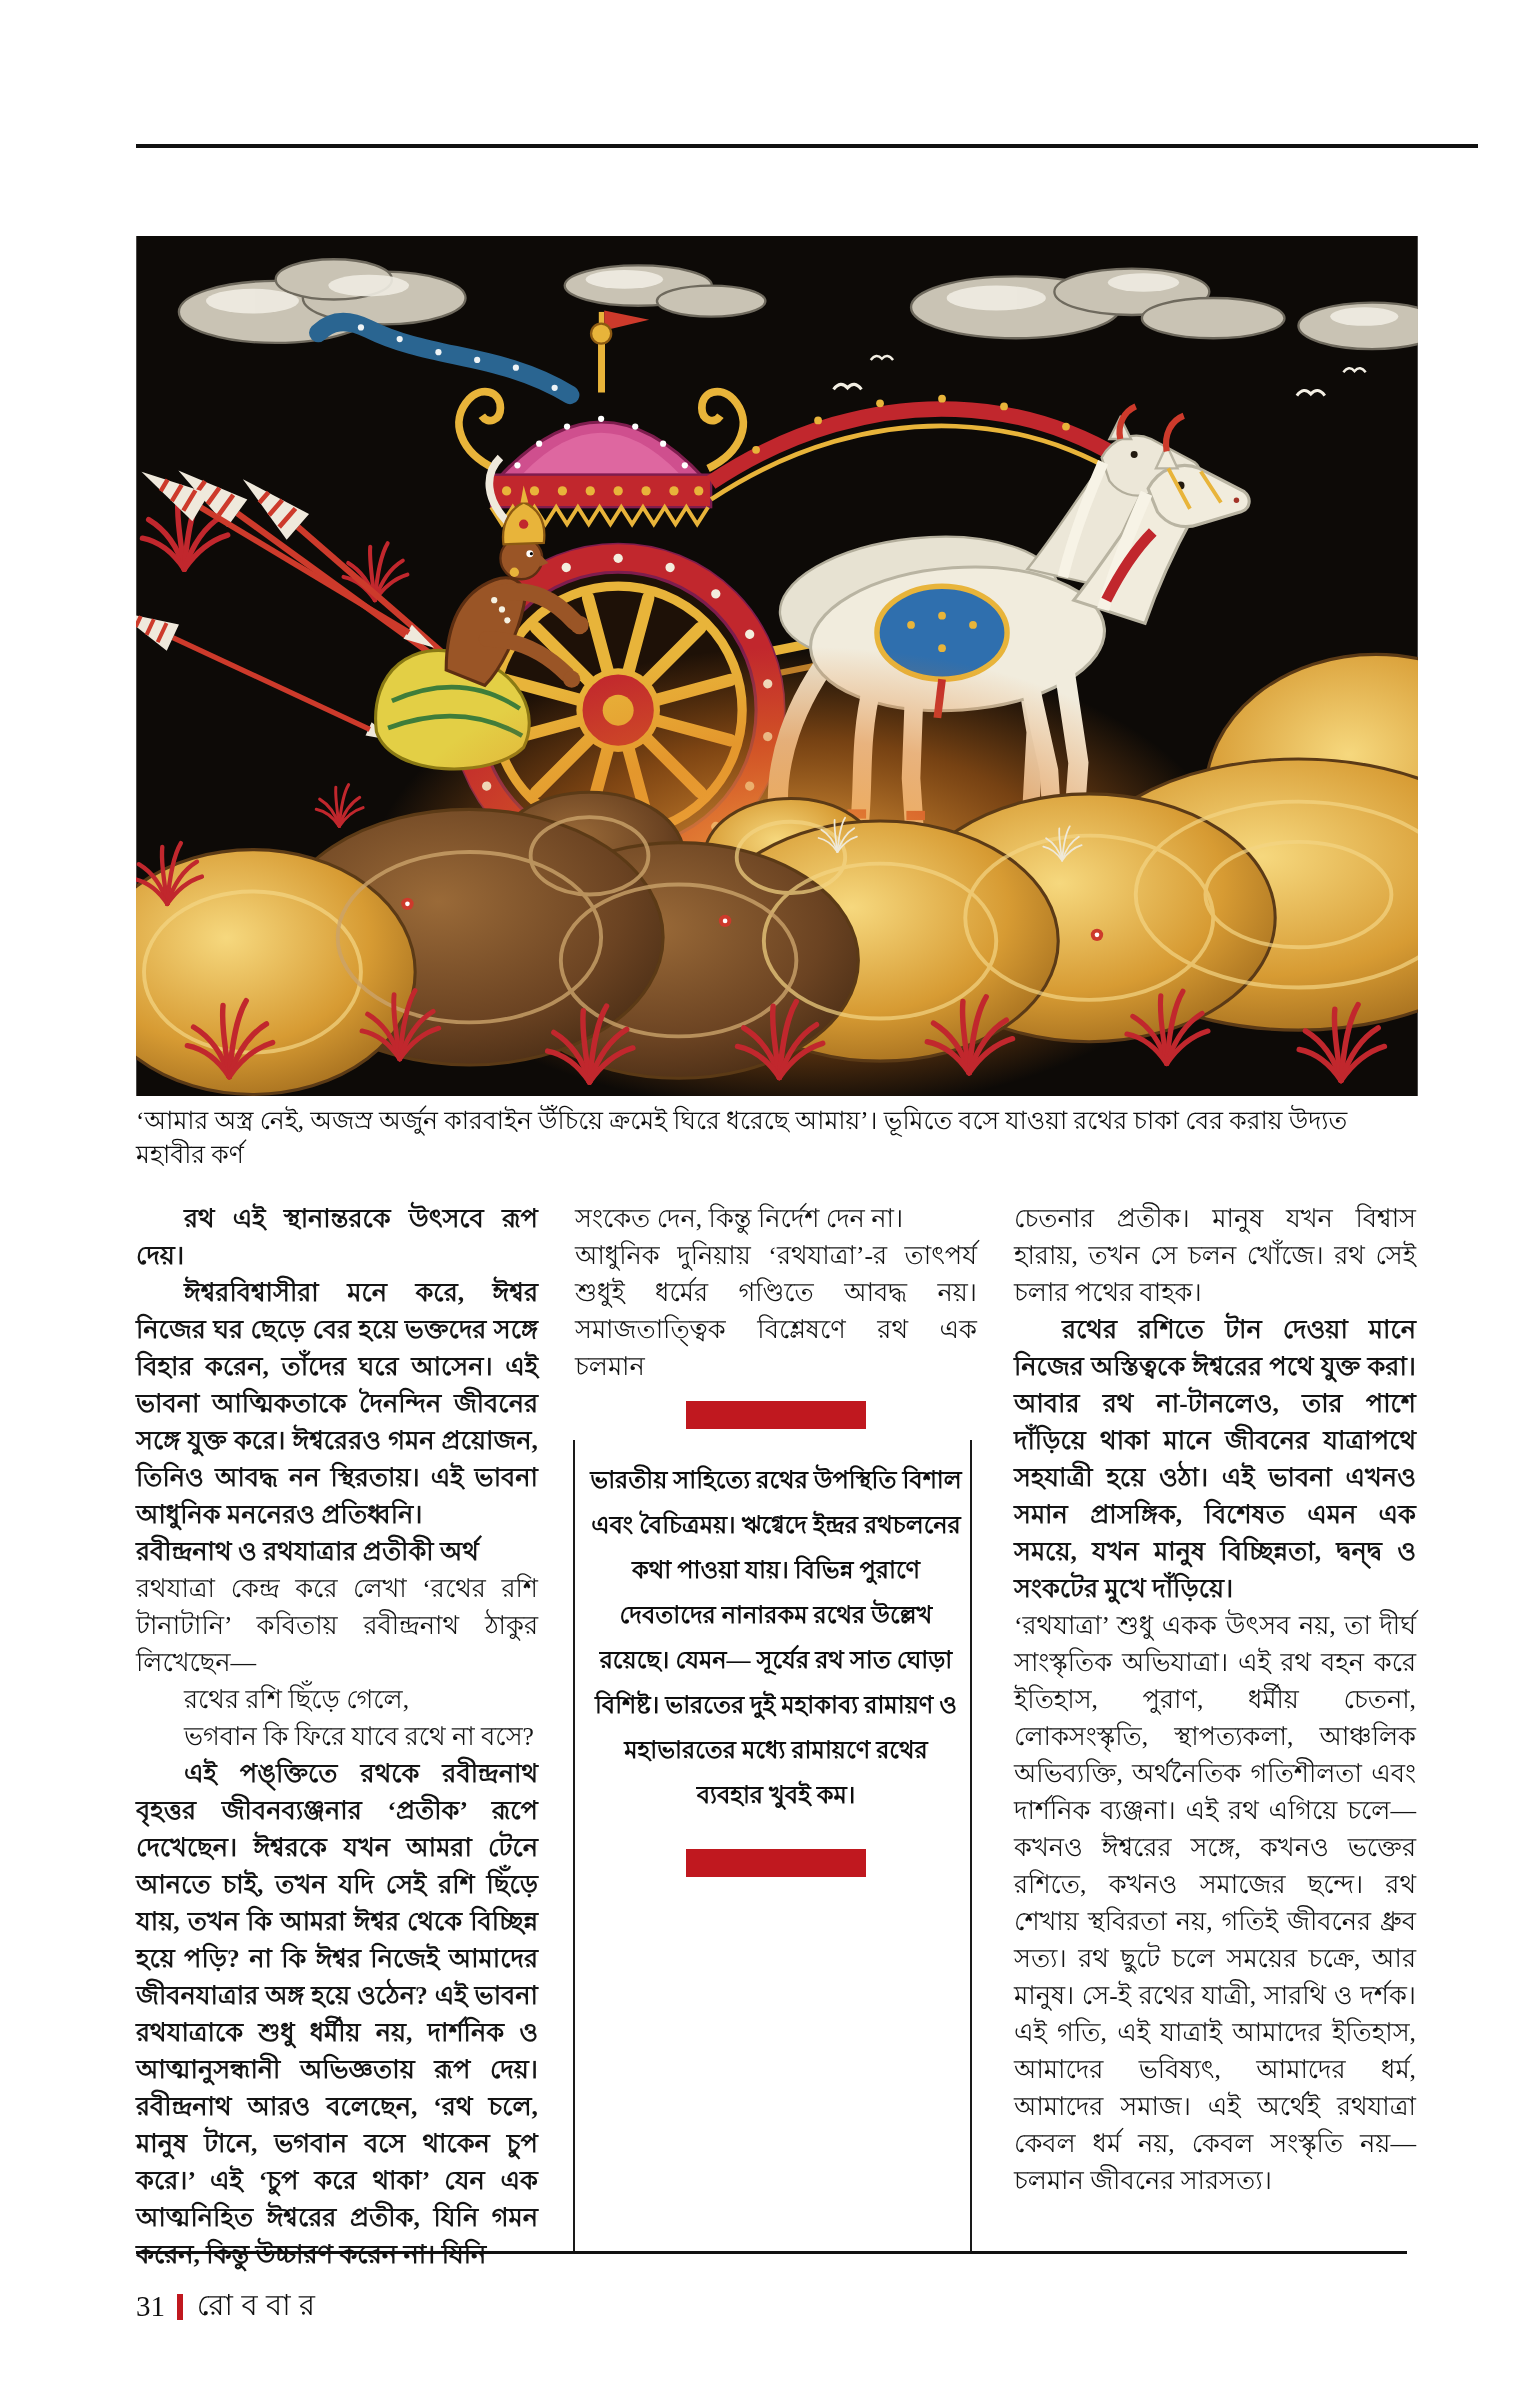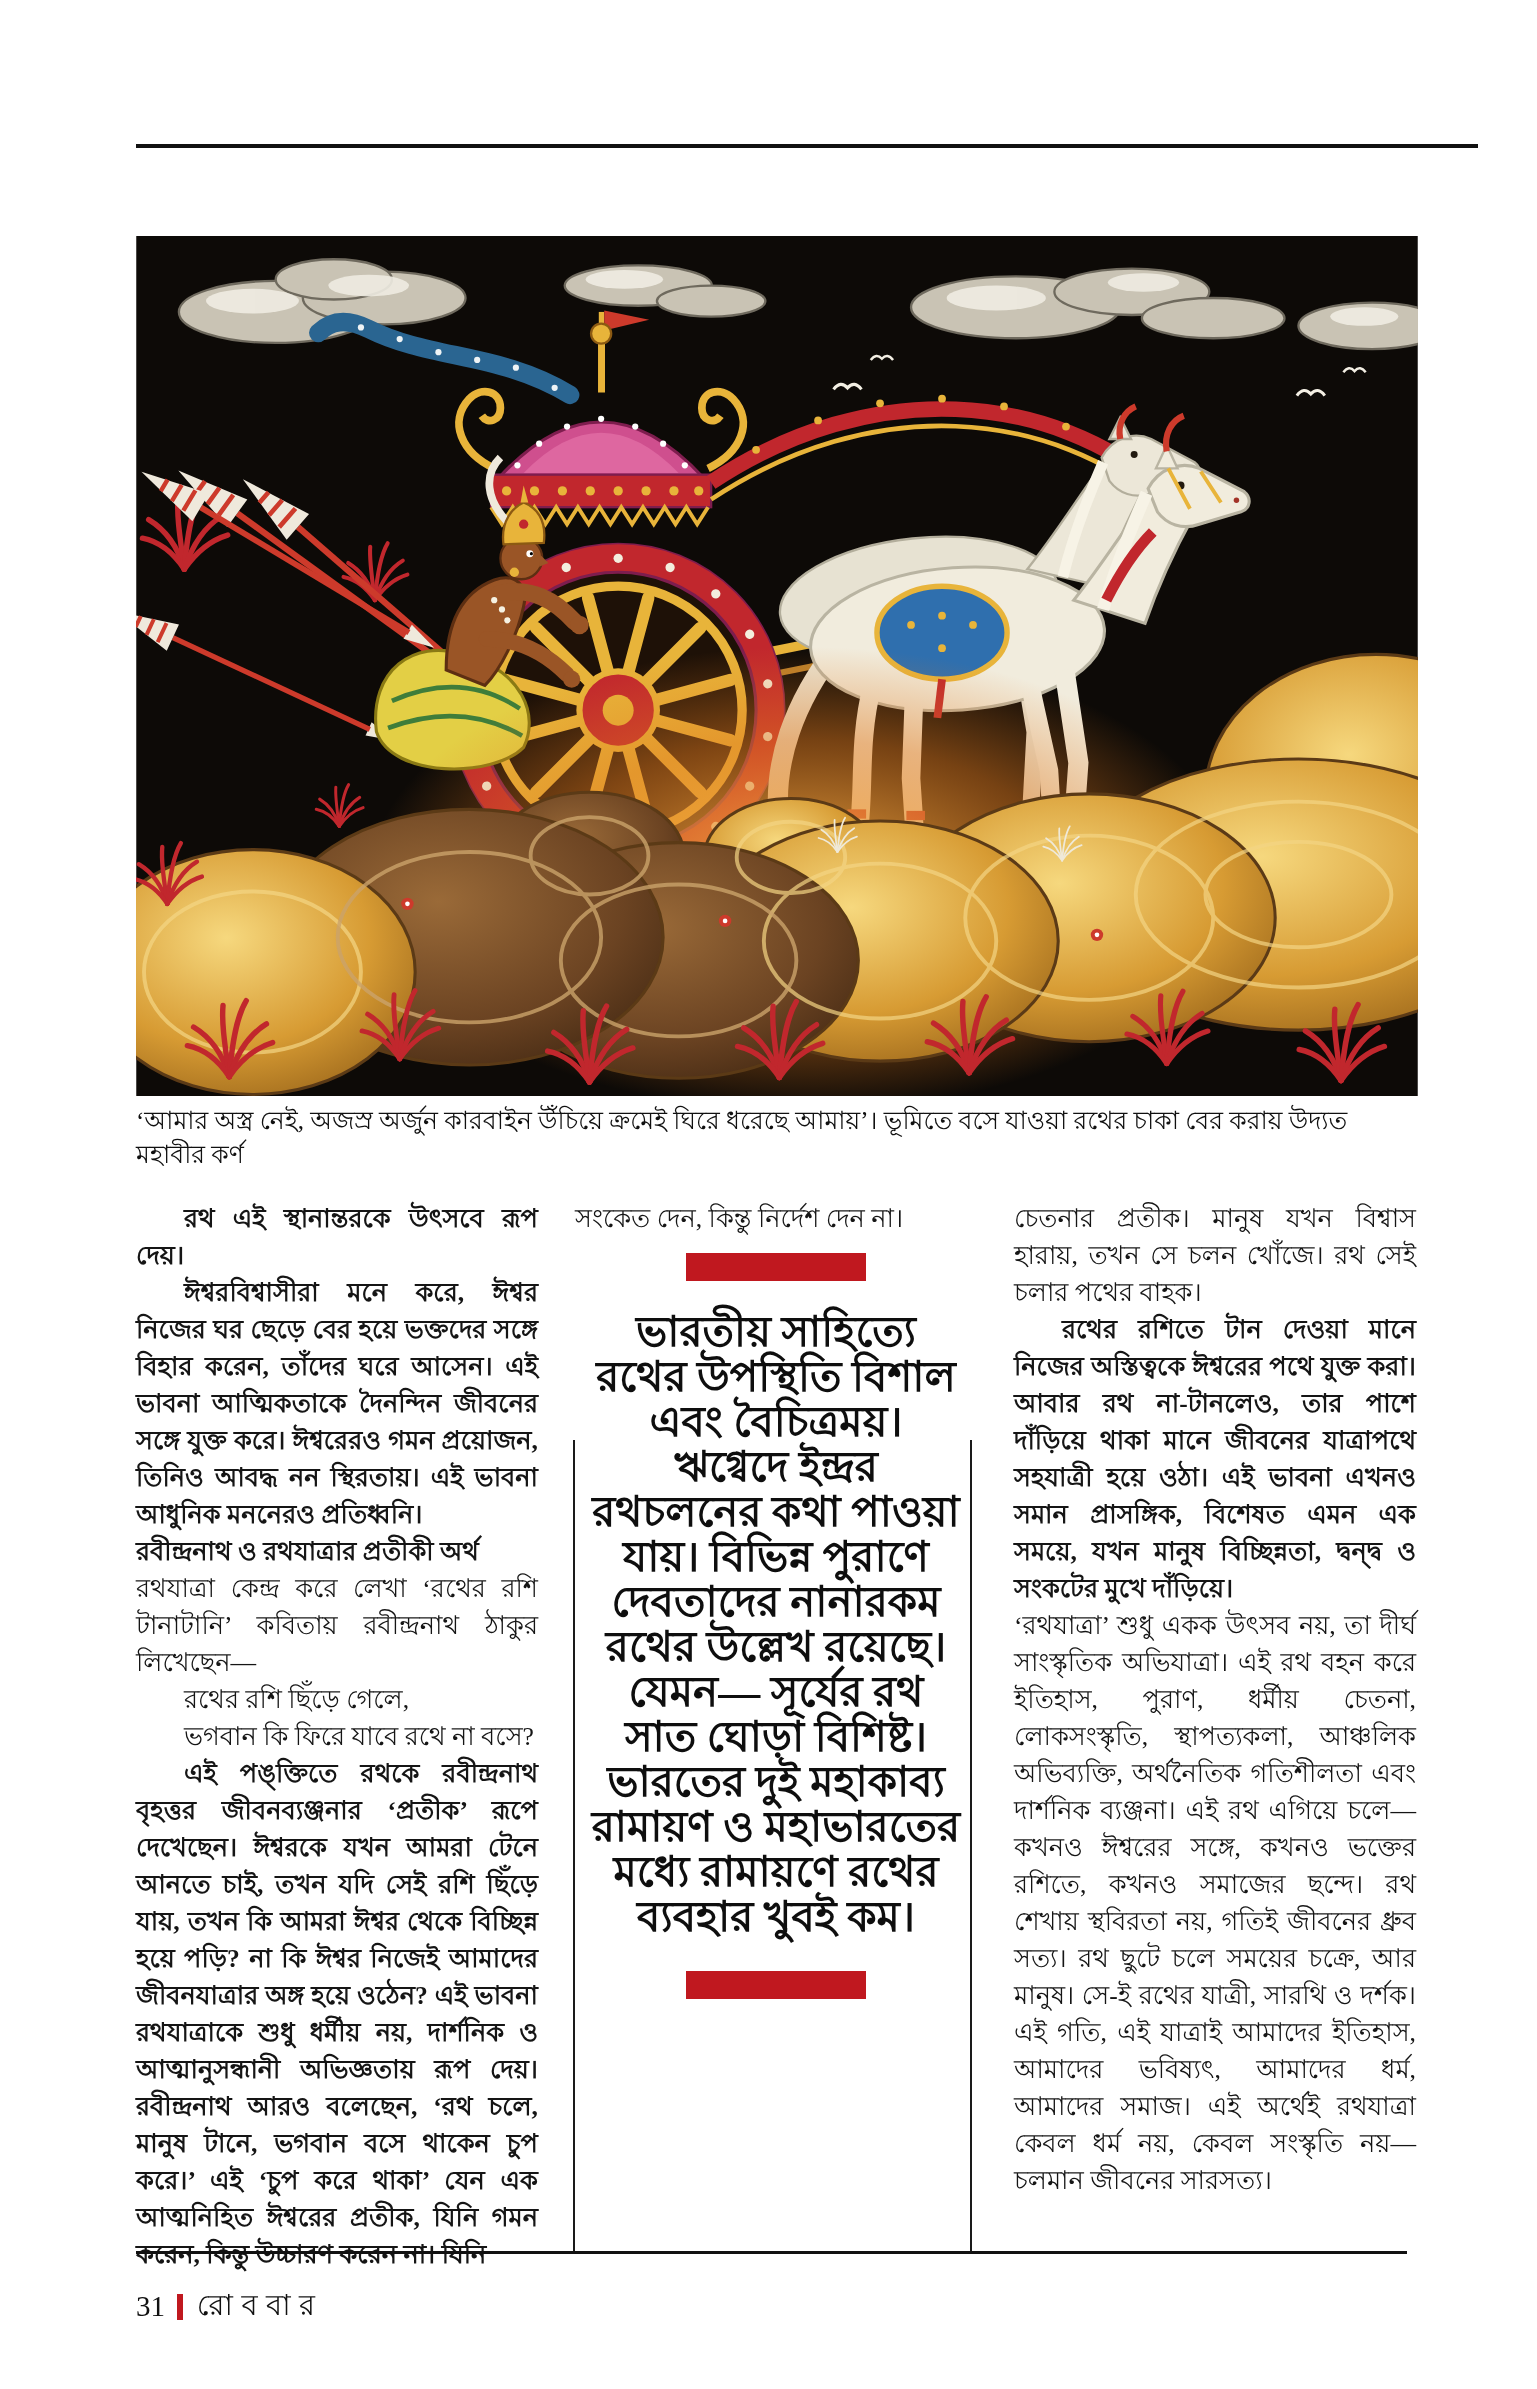--- a/index.html
+++ b/index.html
@@ -23,21 +23,21 @@
   }
   .col{width:402px;font-size:25.6px;line-height:37px;text-align:justify;color:#151515;}
   .col p{margin:0;}
   .indent{text-indent:48px;font-weight:bold;}
   .colhead{font-weight:bold;margin:33px 0 0 0;}
   .verse{padding-left:48px;text-align:left;}
   
   .quote-box{margin-top:15.5px;text-align:center;}
   .qbar{width:180px;height:28px;background:#c0181f;margin:0 auto;}
   .qtext{
-    font-size:42px;line-height:45px;font-weight:bold;text-align:center;
+    font-size:24px;line-height:45px;font-weight:bold;text-align:center;
     width:374px;margin:29.5px auto 31px auto;color:#0e0e0e;
   }
   .vrule{position:absolute;top:1440px;width:2.3px;height:812px;background:#1a1a1a;}
   #vrule-left{left:573px;}
   #vrule-right{left:970px;}
   
   #footer{
     position:absolute;left:136px;top:2282px;display:flex;align-items:center;
     font-size:29px;color:#111;
   }
@@ -362,20 +362,21 @@
     <p class="indent">ঈশ্বরবিশ্বাসীরা মনে করে, ঈশ্বর নিজের ঘর ছেড়ে বের হয়ে ভক্তদের সঙ্গে বিহার করেন, তাঁদের ঘরে আসেন। এই ভাবনা আত্মিকতাকে দৈনন্দিন জীবনের সঙ্গে যুক্ত করে। ঈশ্বরেরও গমন প্রয়োজন, তিনিও আবদ্ধ নন স্থিরতায়। এই ভাবনা আধুনিক মননেরও প্রতিধ্বনি।</p>
     <p class="colhead">রবীন্দ্রনাথ ও রথযাত্রার প্রতীকী অর্থ</p>
     <p>রথযাত্রা কেন্দ্র করে লেখা ‘রথের রশি টানাটানি’ কবিতায় রবীন্দ্রনাথ ঠাকুর লিখেছেন—</p>
     <p class="verse">রথের রশি ছিঁড়ে গেলে,</p>
     <p class="verse">ভগবান কি ফিরে যাবে রথে না বসে?</p>
     <p class="indent">এই পঙ্‌ক্তিতে রথকে রবীন্দ্রনাথ বৃহত্তর জীবনব্যঞ্জনার ‘প্রতীক’ রূপে দেখেছেন। ঈশ্বরকে যখন আমরা টেনে আনতে চাই, তখন যদি সেই রশি ছিঁড়ে যায়, তখন কি আমরা ঈশ্বর থেকে বিচ্ছিন্ন হয়ে পড়ি? না কি ঈশ্বর নিজেই আমাদের জীবনযাত্রার অঙ্গ হয়ে ওঠেন? এই ভাবনা রথযাত্রাকে শুধু ধর্মীয় নয়, দার্শনিক ও আত্মানুসন্ধানী অভিজ্ঞতায় রূপ দেয়। রবীন্দ্রনাথ আরও বলেছেন, ‘রথ চলে, মানুষ টানে, ভগবান বসে থাকেন চুপ করে।’ এই ‘চুপ করে থাকা’ যেন এক আত্মনিহিত ঈশ্বরের প্রতীক, যিনি গমন করেন, কিন্তু উচ্চারণ করেন না। যিনি</p>
   </div>
 
   <div class="col">
     <p>সংকেত দেন, কিন্তু নির্দেশ দেন না।</p>
+    <p>আধুনিক দুনিয়ায় ‘রথযাত্রা’-র তাৎপর্য শুধুই ধর্মের গণ্ডিতে আবদ্ধ নয়। সমাজতাত্ত্বিক বিশ্লেষণে রথ এক চলমান</p>
     <div class="quote-box">
       <div class="qbar"></div>
       <div class="qtext">ভারতীয় সাহিত্যে রথের উপস্থিতি বিশাল এবং বৈচিত্রময়। ঋগ্বেদে ইন্দ্রর রথচলনের কথা পাওয়া যায়। বিভিন্ন পুরাণে দেবতাদের নানারকম রথের উল্লেখ রয়েছে। যেমন— সূর্যের রথ সাত ঘোড়া বিশিষ্ট। ভারতের দুই মহাকাব্য রামায়ণ ও মহাভারতের মধ্যে রামায়ণে রথের ব্যবহার খুবই কম।</div>
       <div class="qbar"></div>
     </div>
   </div>
 
   <div class="col">
     <p>চেতনার প্রতীক। মানুষ যখন বিশ্বাস হারায়, তখন সে চলন খোঁজে। রথ সেই চলার পথের বাহক।</p>
     <p class="indent">রথের রশিতে টান দেওয়া মানে নিজের অস্তিত্বকে ঈশ্বরের পথে যুক্ত করা। আবার রথ না-টানলেও, তার পাশে দাঁড়িয়ে থাকা মানে জীবনের যাত্রাপথে সহযাত্রী হয়ে ওঠা। এই ভাবনা এখনও সমান প্রাসঙ্গিক, বিশেষত এমন এক সময়ে, যখন মানুষ বিচ্ছিন্নতা, দ্বন্দ্ব ও সংকটের মুখে দাঁড়িয়ে।</p>

